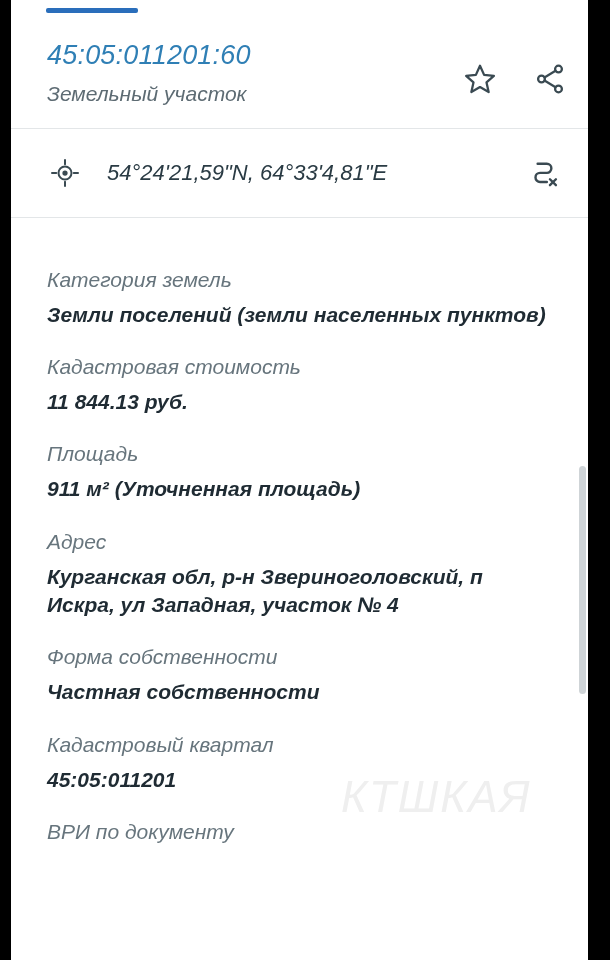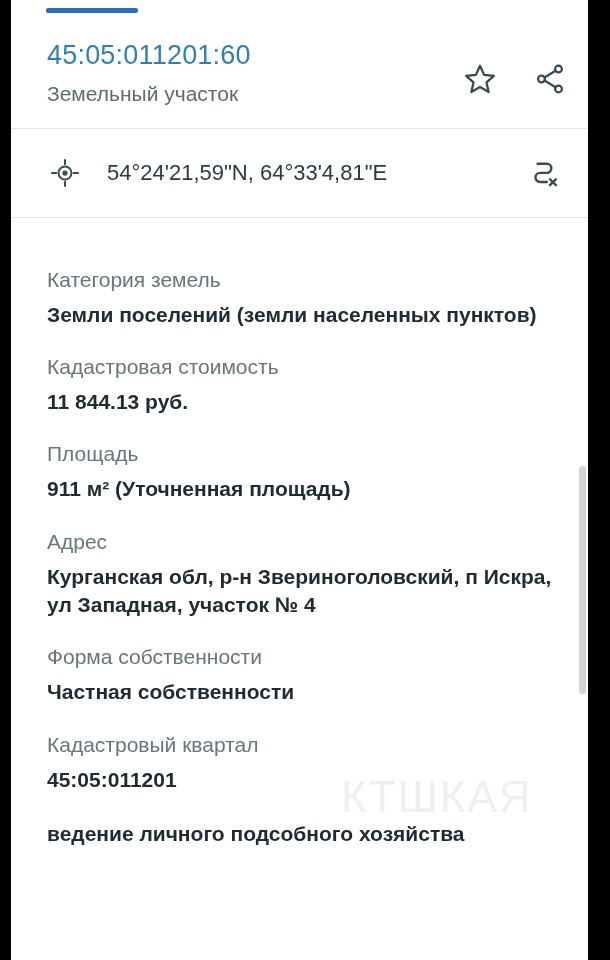--- a/index.html
+++ b/index.html
@@ -11,20 +11,21 @@
     width: 610px;
     height: 960px;
     overflow: hidden;
     font-family: "Liberation Sans", sans-serif;
   }
   .screen {
     position: relative;
     width: 610px;
     height: 960px;
     background: #000000;
+    font-style: italic;
   }
   .content {
     position: absolute;
     left: 11px;
     top: 0;
     width: 577px;
     height: 960px;
     background: #ffffff;
     overflow: hidden;
   }
@@ -216,21 +217,21 @@
       </div>
       <div class="field">
         <div class="field-label">Форма собственности</div>
         <div class="field-value">Частная собственности</div>
       </div>
       <div class="field">
         <div class="field-label">Кадастровый квартал</div>
         <div class="field-value">45:05:011201</div>
       </div>
       <div class="field">
-        <div class="field-value">ведение личного подсобного хозяйства</div>
+        <div class="field-label">ВРИ по документу</div>
       </div>
 
     </div>
 
     <div class="watermark">КТШКАЯ</div>
 
     <div class="scrollbar-track">
       <div class="scrollbar-thumb"></div>
     </div>
 

